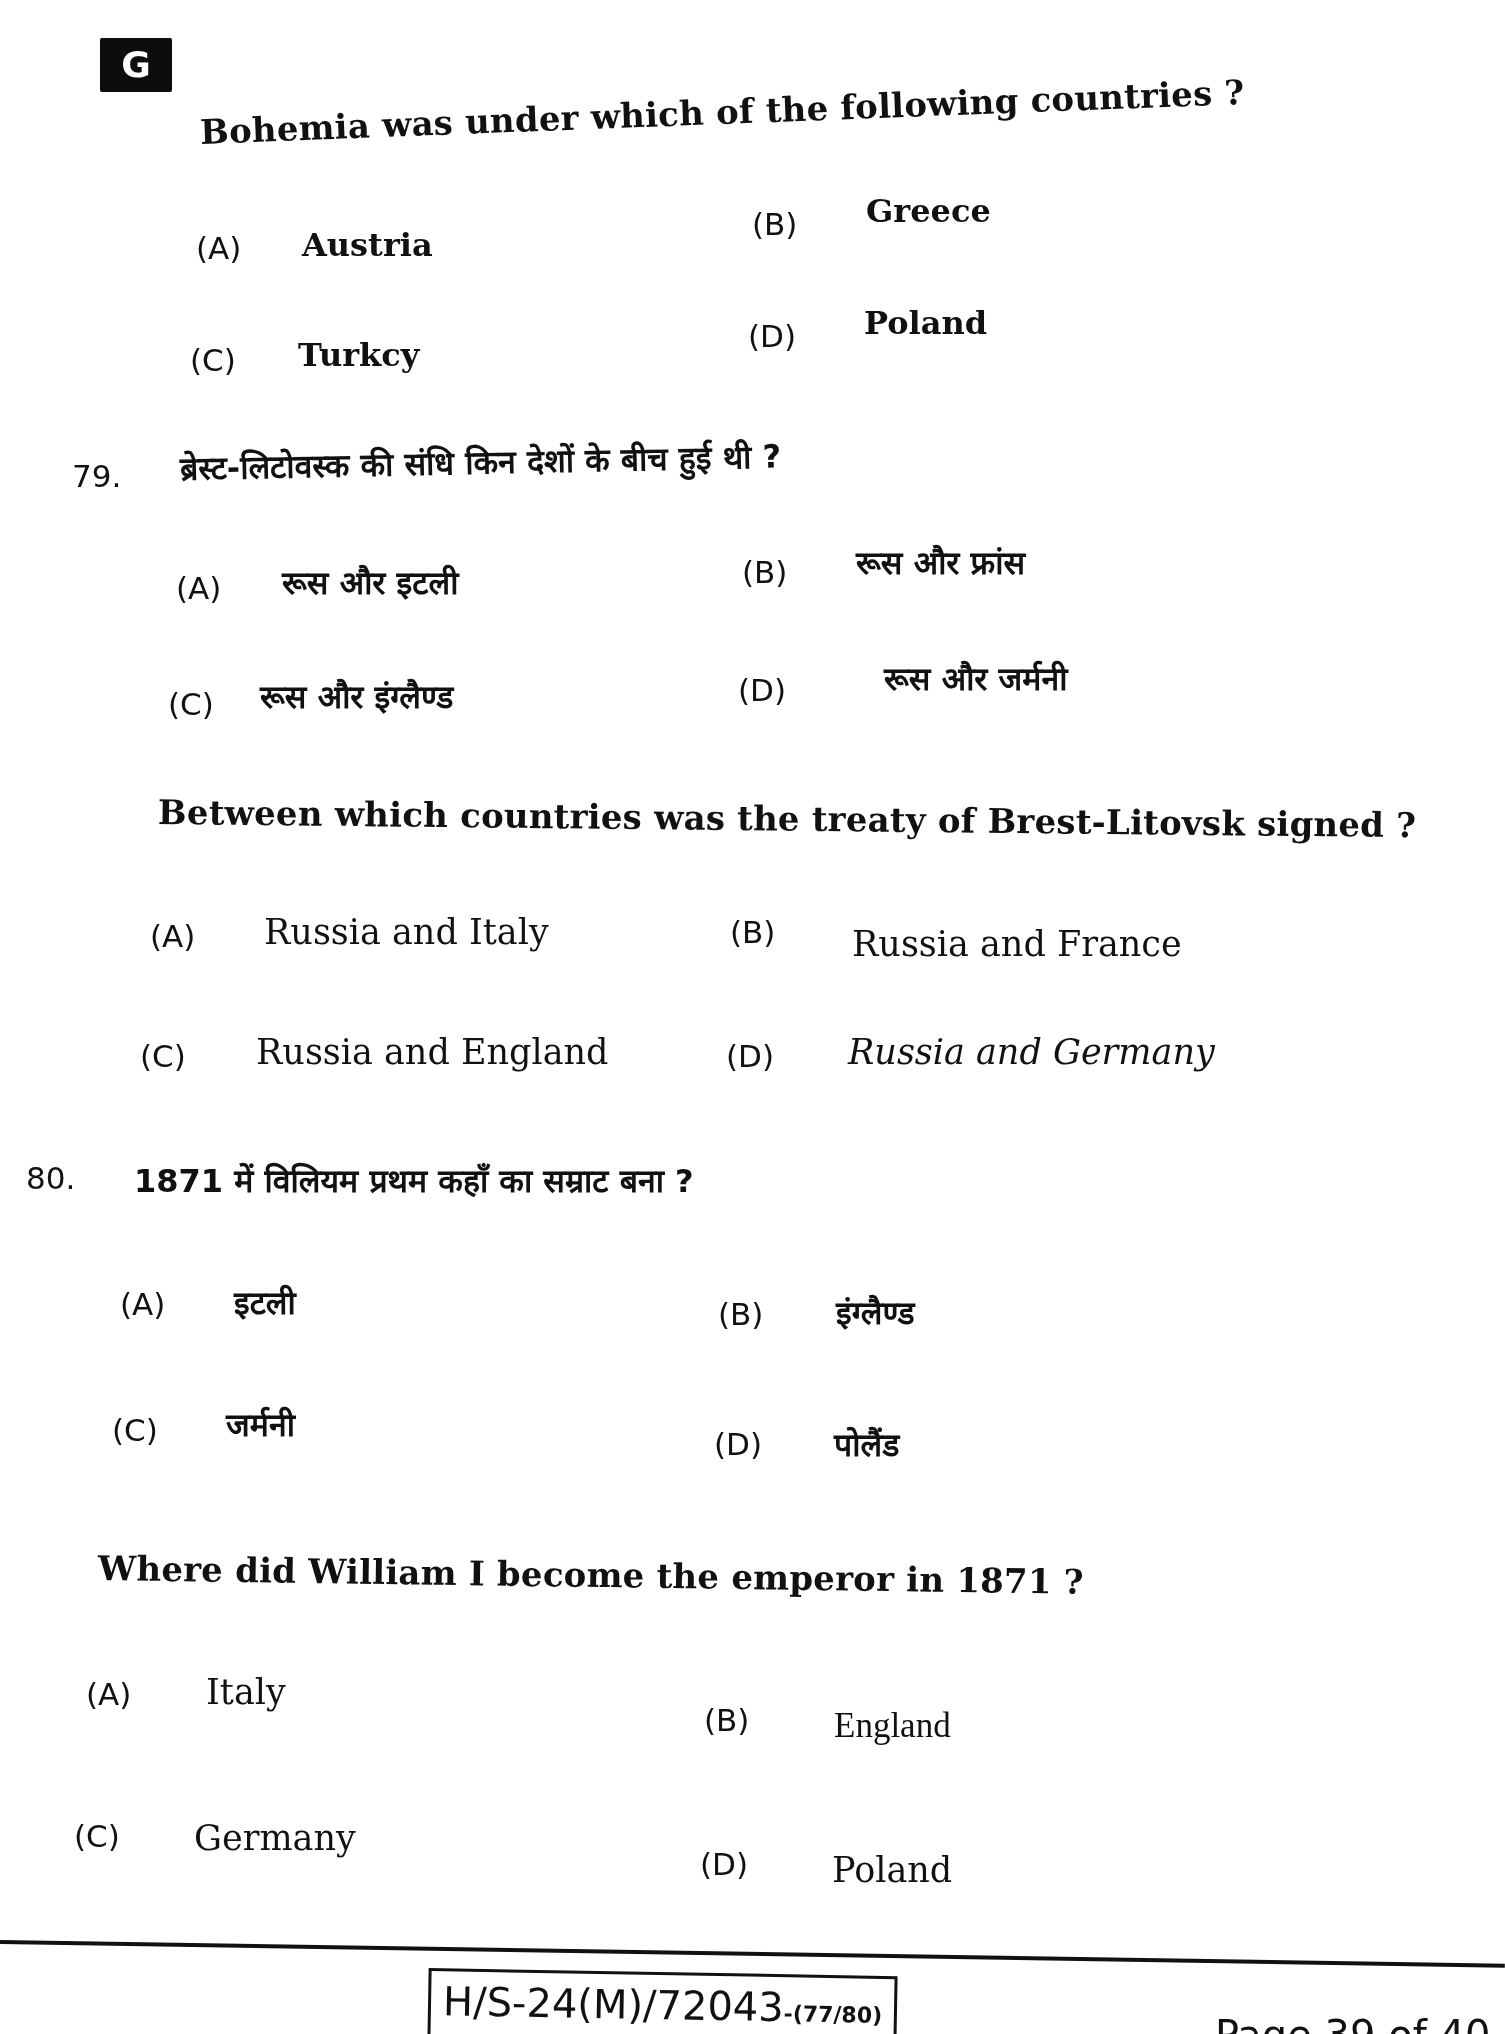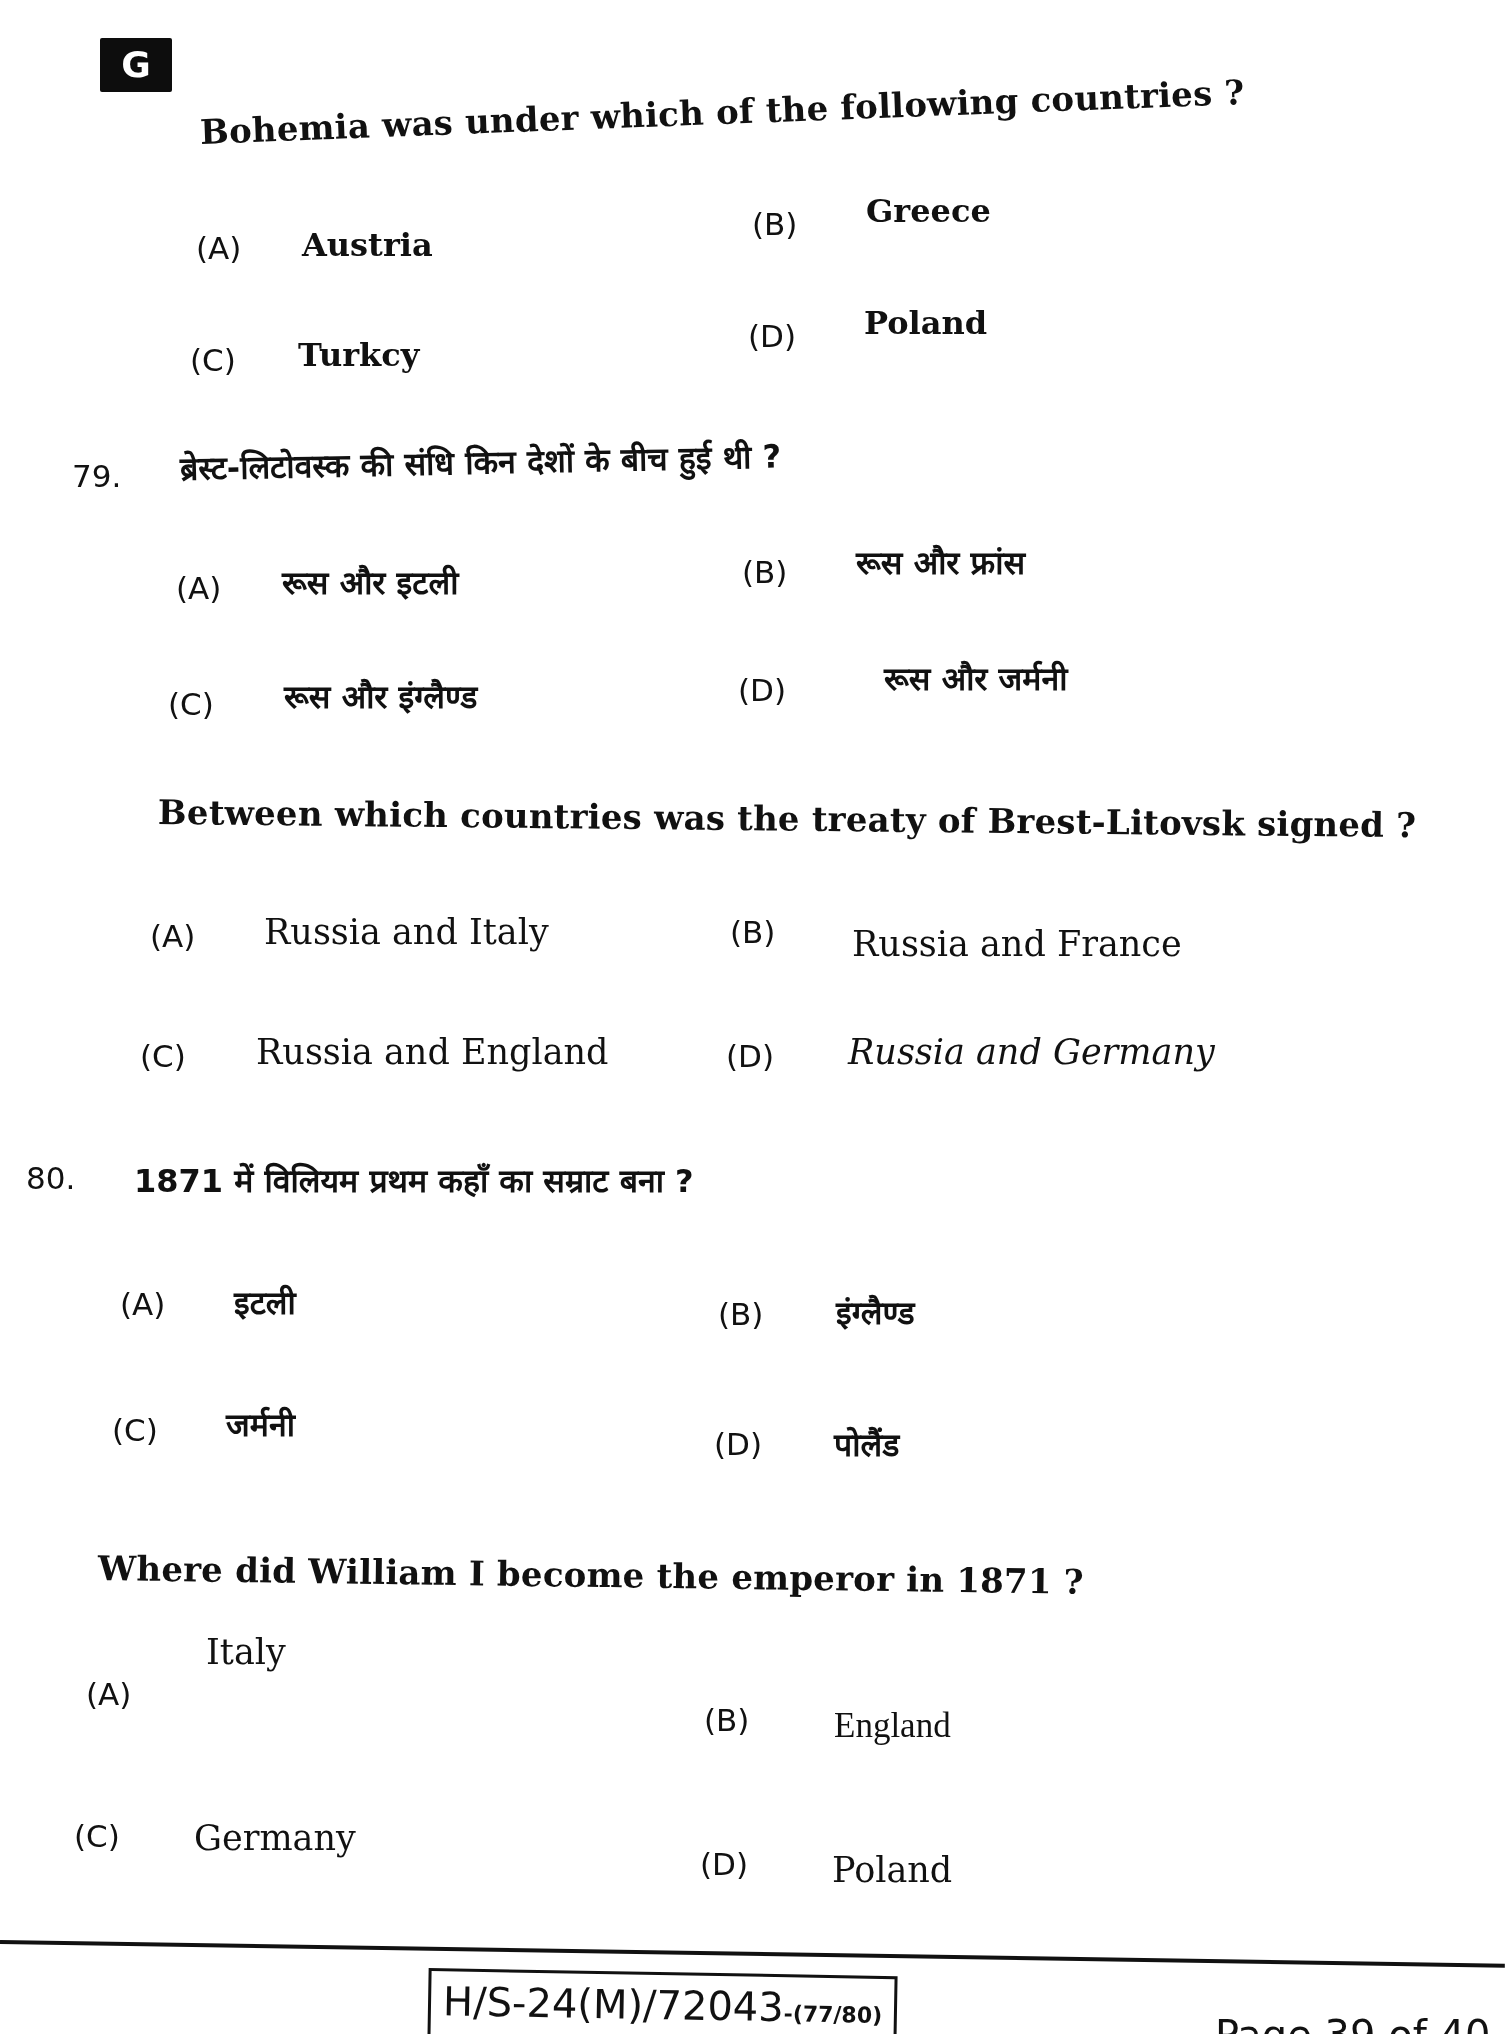--- a/index.html
+++ b/index.html
@@ -118,21 +118,21 @@
 <div class="abs qnum" style="left:72px; top:458px;">79.</div>
 <div class="abs q-hi rot-b" style="left:180px; top:446px;">ब्रेस्ट-लिटोवस्क की संधि किन देशों के बीच हुई थी ?</div>
 
 <div class="abs opt-label" style="left:176px; top:570px;">(A)</div>
 <div class="abs opt-hi" style="left:282px; top:560px;">रूस और इटली</div>
 
 <div class="abs opt-label" style="left:742px; top:554px;">(B)</div>
 <div class="abs opt-hi" style="left:856px; top:540px;">रूस और फ्रांस</div>
 
 <div class="abs opt-label" style="left:168px; top:686px;">(C)</div>
-<div class="abs opt-hi" style="left:284px; top:674px;">रूस और इंग्लैण्ड</div>
+<div class="abs opt-hi" style="left:260px; top:674px;">रूस और इंग्लैण्ड</div>
 
 <div class="abs opt-label" style="left:738px; top:672px;">(D)</div>
 <div class="abs opt-hi" style="left:884px; top:656px;">रूस और जर्मनी</div>
 
 <div class="abs q-en rot-c" style="left:158px; top:792px;">Between which countries was the treaty of Brest-Litovsk signed ?</div>
 
 <div class="abs opt-label" style="left:150px; top:918px;">(A)</div>
 <div class="abs opt-en" style="left:264px; top:912px;">Russia and Italy</div>
 
 <div class="abs opt-label" style="left:730px; top:914px;">(B)</div>
@@ -155,21 +155,21 @@
 
 <div class="abs opt-label" style="left:112px; top:1412px;">(C)</div>
 <div class="abs opt-hi" style="left:226px; top:1402px;">जर्मनी</div>
 
 <div class="abs opt-label" style="left:714px; top:1426px;">(D)</div>
 <div class="abs opt-hi" style="left:834px; top:1422px;">पोलैंड</div>
 
 <div class="abs q-en" style="left:98px; top:1548px; transform: rotate(0.8deg); transform-origin:left center;">Where did William I become the emperor in 1871 ?</div>
 
 <div class="abs opt-label" style="left:86px; top:1676px;">(A)</div>
-<div class="abs opt-en" style="left:206px; top:1632px;text-align:center;">Italy</div>
+<div class="abs opt-en" style="left:206px; top:1672px;text-align:center;">Italy</div>
 
 <div class="abs opt-label" style="left:704px; top:1702px;">(B)</div>
 <div class="abs opt-en" style="left:834px; top:1706px;font-family:Liberation Serif, serif;">England</div>
 
 <div class="abs opt-label" style="left:74px; top:1818px;">(C)</div>
 <div class="abs opt-en" style="left:194px; top:1818px;">Germany</div>
 
 <div class="abs opt-label" style="left:700px; top:1846px;">(D)</div>
 <div class="abs opt-en" style="left:832px; top:1850px;">Poland</div>
 

